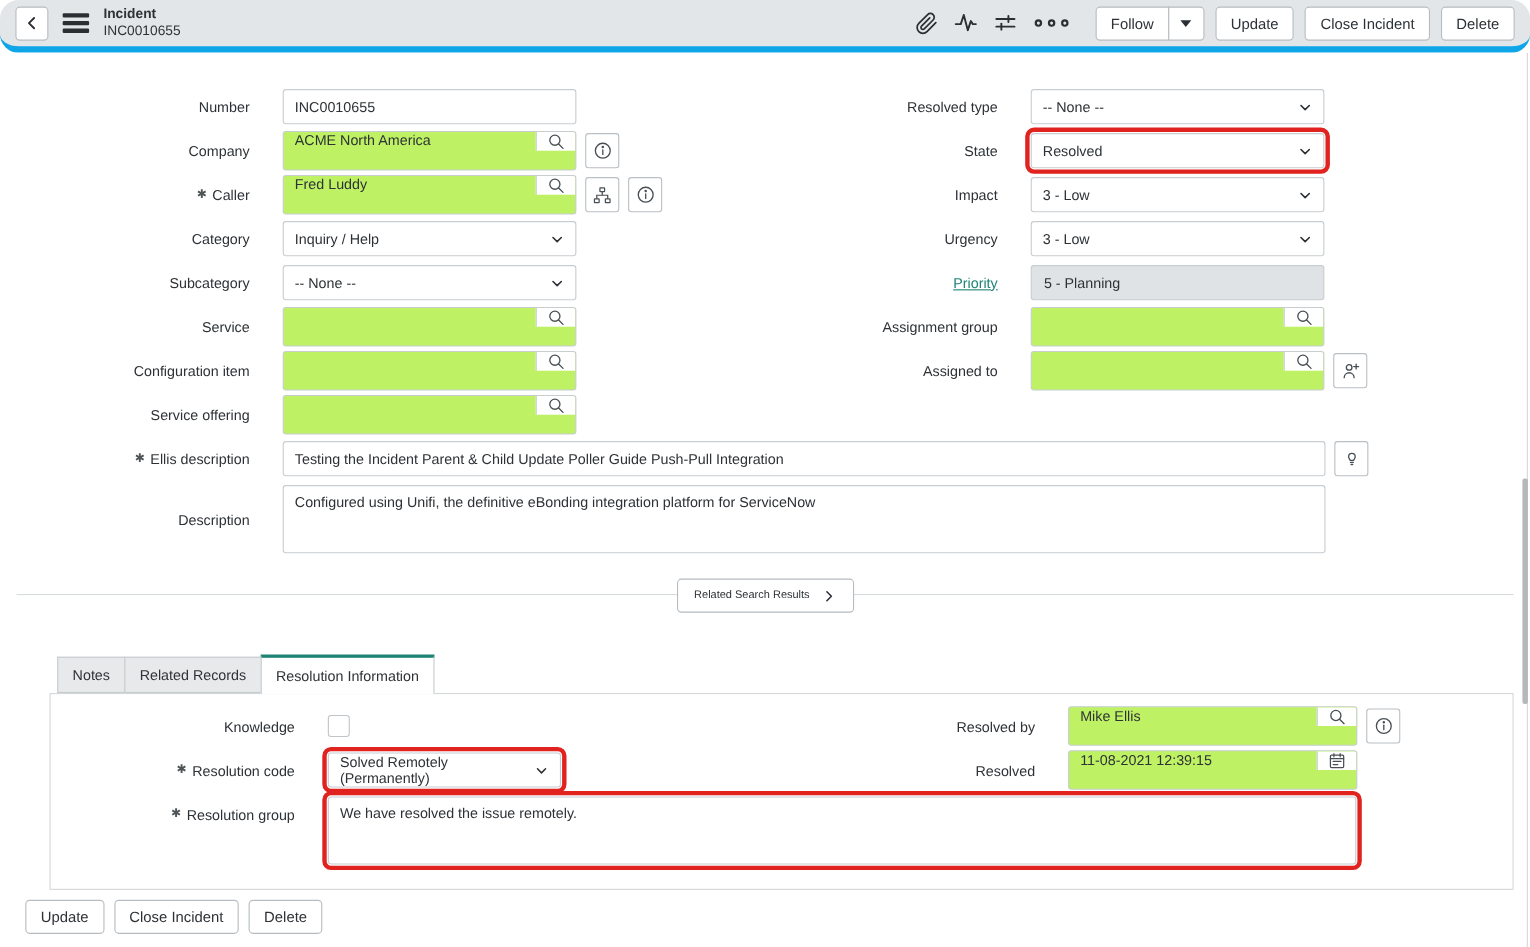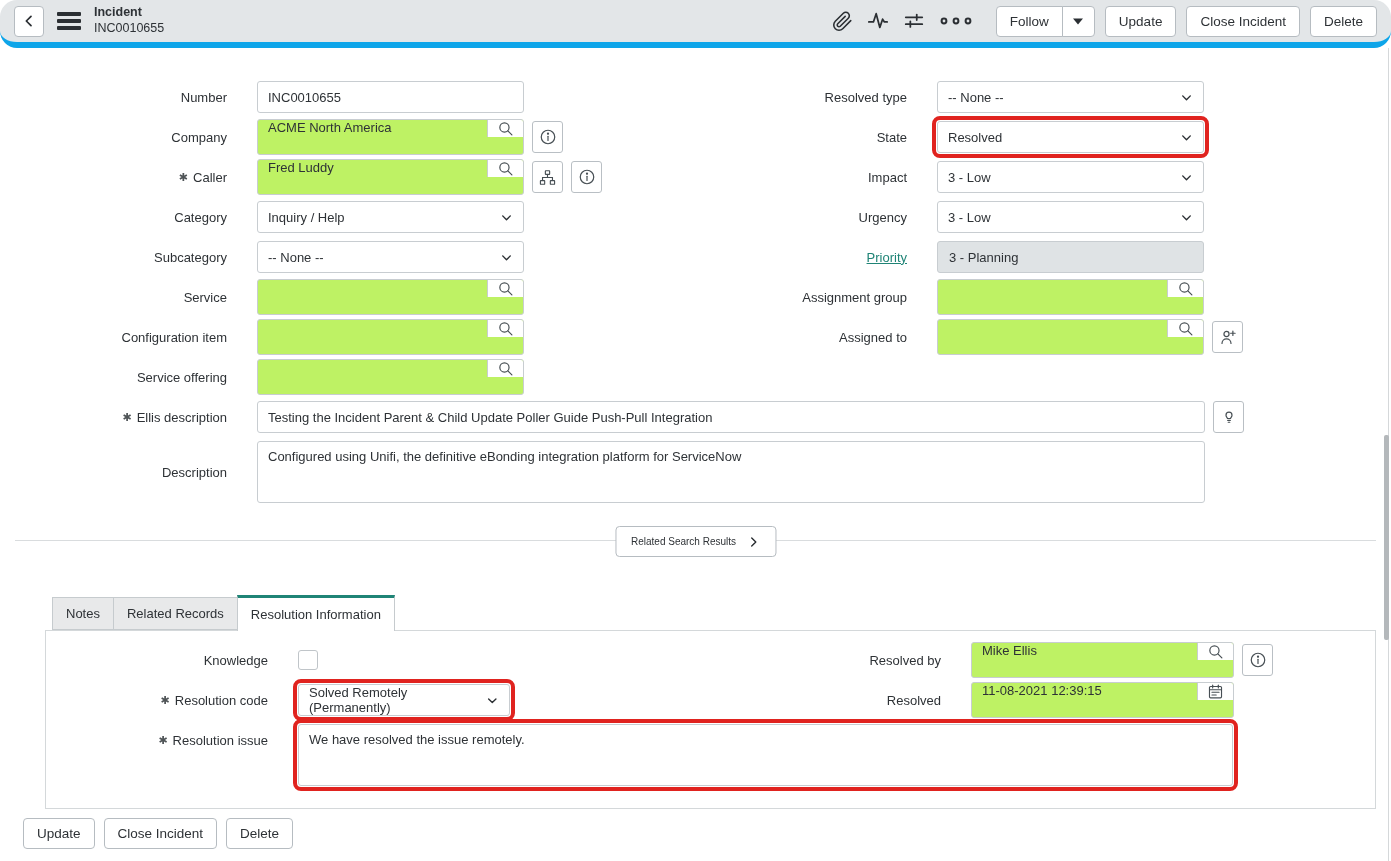--- a/index.html
+++ b/index.html
@@ -332,21 +332,21 @@
             <svg class="ic" width="13" height="13" viewBox="0 0 24 24" fill="none" stroke="#2b2f33" stroke-width="2.6" stroke-linecap="round" stroke-linejoin="round">
                 <polyline points="5 9 12 16 19 9"></polyline>
               </svg>
           </div>
         </div>
 
         <div class="frow">
           <div class="flabel l212">
               <a class="link">Priority</a>
             </div>
-          <div class="readonly w267">3 - Planning</div>
+          <div class="readonly w267">5 - Planning</div>
         </div>
 
         <div class="frow">
           <div class="flabel l212">
               <span>Assignment group</span>
             </div>
           <div class="igroup w267">
             <input value="" style="">
             <span class="iaddon">
               <svg class="ic" width="17" height="17" viewBox="0 0 24 24" fill="none" stroke="#474f54" stroke-width="1.7" stroke-linecap="round">
@@ -483,21 +483,21 @@
                     </svg>
                 </span>
               </div>
             </div>
           </div>
         </div>
 
         <div class="frow" style="height:62px; align-items:flex-start;">
           <div class="flabel l222" style="height:32px;">
               <span class="req">✱</span>
-              <span>Resolution issue</span>
+              <span>Resolution group</span>
             </div>
           <textarea class="tarea w935 hl-red" style="height: 62px;">We have resolved the issue remotely.</textarea>
         </div>
       </div>
     </section>
 
     <div class="footer-btns">
       <button class="btn">Update</button>
       <button class="btn">Close Incident</button>
       <button class="btn">Delete</button>

